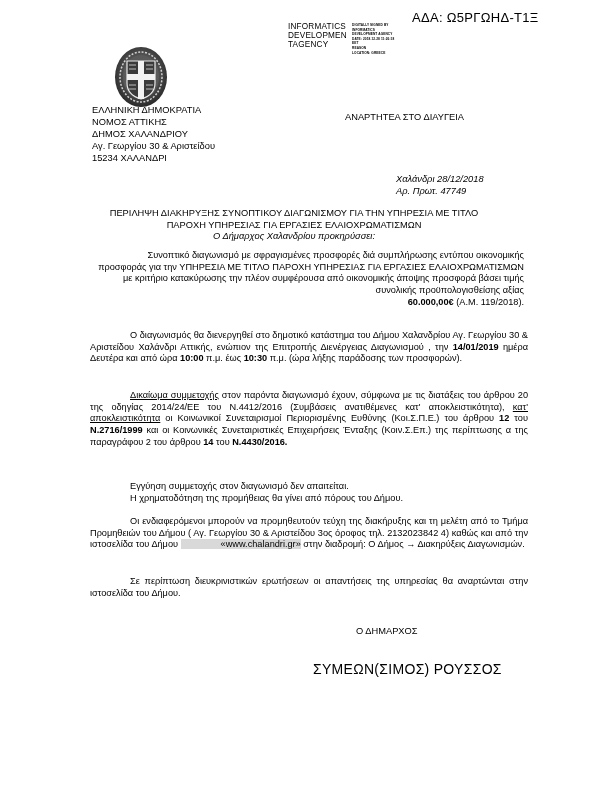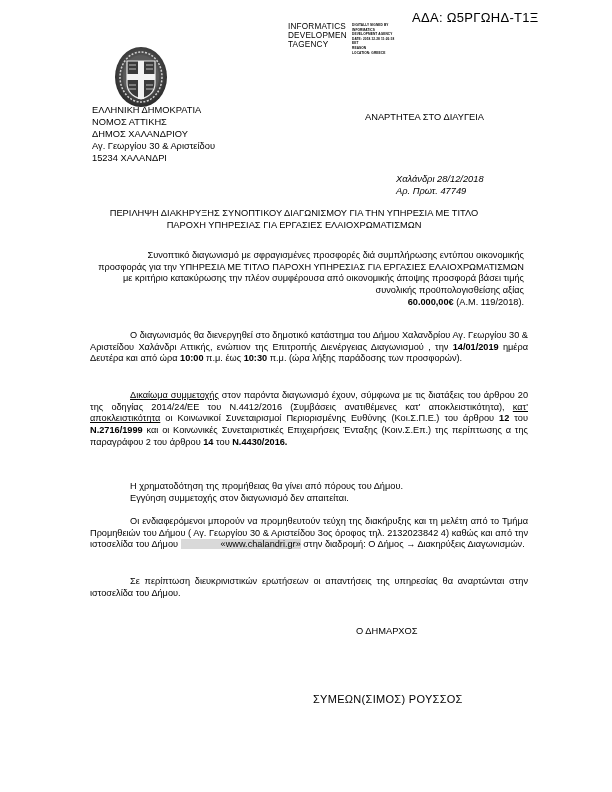--- a/index.html
+++ b/index.html
@@ -5,33 +5,33 @@
     html, body { margin: 0; padding: 0; background: #ffffff; }
     body { width: 612px; height: 792px; position: relative; overflow: hidden;
            font-family: "Liberation Sans", "DejaVu Sans", sans-serif; color: #000; font-size: 9.2px; }
     .abs { position: absolute; }
     .ada { left: 412px; top: 10px; font-size: 13px; letter-spacing: 0.3px; }
     .sig-block { left: 288px; top: 22px; display: flex; gap: 4px; }
     .sig-org { font-size: 8.2px; line-height: 9.2px; letter-spacing: 0.2px; width: 60px; }
     .sig-meta { font-size: 3.2px; line-height: 4.6px; font-weight: bold; letter-spacing: 0.1px; padding-top: 1px; }
     .emblem { left: 114px; top: 43px; width: 54px; height: 68px; }
     .issuer { left: 92px; top: 104px; line-height: 12px; font-size: 9.3px; }
-    .post-note { left: 345px; top: 112px; font-size: 9.3px; margin-left: 20px; }
+    .post-note { left: 345px; top: 112px; font-size: 9.3px; }
     .date-block { left: 396px; top: 173px; line-height: 12px; font-size: 9.3px; font-style: italic; }
     .title-block { left: 64px; width: 460px; top: 208px; text-align: center; line-height: 11.5px; font-size: 9.3px; }
     .title-block .sub { font-style: italic; }
     .para { left: 90px; width: 438px; text-align: justify; line-height: 11.7px; font-size: 9.2px; }
     .para.center { text-align: right; }
     .indent { display: inline-block; width: 40px; }
     .u { text-decoration: underline; }
     .b { font-weight: bold; }
     .hl { background: #d9d9d9; padding-left: 40px; }
     .plain { left: 130px; line-height: 12px; font-size: 9.2px; }
     .closing { left: 356px; top: 626px; font-size: 9.3px; }
-    .signatory { left: 313px; top: 693px; font-size: 11px; letter-spacing: 0.3px; }
+    .signatory { left: 313px; top: 661px; font-size: 14px; letter-spacing: 0.3px; }
   </style>
 </head>
 <body>
 
 <div class="abs ada">ΑΔΑ: Ω5ΡΓΩΗΔ-Τ1Ξ</div>
 
 <div class="abs sig-block">
   <div class="sig-org">
     <div>INFORMATICS</div>
     <div>DEVELOPMEN</div>
@@ -84,38 +84,39 @@
 <div class="abs post-note">ΑΝΑΡΤΗΤΕΑ ΣΤΟ ΔΙΑΥΓΕΙΑ</div>
 
 <div class="abs date-block">
   <div>Χαλάνδρι 28/12/2018</div>
   <div>Αρ. Πρωτ. 47749</div>
 </div>
 
 <div class="abs title-block">
   <div>ΠΕΡΙΛΗΨΗ ΔΙΑΚΗΡΥΞΗΣ ΣΥΝΟΠΤΙΚΟΥ ΔΙΑΓΩΝΙΣΜΟΥ ΓΙΑ ΤΗΝ ΥΠΗΡΕΣΙΑ ΜΕ ΤΙΤΛΟ</div>
   <div>ΠΑΡΟΧΗ ΥΠΗΡΕΣΙΑΣ ΓΙΑ ΕΡΓΑΣΙΕΣ ΕΛΑΙΟΧΡΩΜΑΤΙΣΜΩΝ</div>
+  <div class="sub">Ο Δήμαρχος Χαλανδρίου προκηρύσσει:</div>
 </div>
 
 <div class="abs para center" style="top:250px; left:96px; width:428px;">
   <span class="indent"></span><span>Συνοπτικό διαγωνισμό με σφραγισμένες προσφορές διά συμπλήρωσης εντύπου οικονομικής προσφοράς για την ΥΠΗΡΕΣΙΑ ΜΕ ΤΙΤΛΟ ΠΑΡΟΧΗ ΥΠΗΡΕΣΙΑΣ ΓΙΑ ΕΡΓΑΣΙΕΣ ΕΛΑΙΟΧΡΩΜΑΤΙΣΜΩΝ με κριτήριο κατακύρωσης την πλέον συμφέρουσα από οικονομικής άποψης προσφορά βάσει τιμής συνολικής προϋπολογισθείσης αξίας</span>
   <br><span class="b">60.000,00€</span><span> (Α.Μ. 119/2018).</span>
 </div>
 
 <div class="abs para" style="top:330px;">
   <span class="indent"></span><span>Ο διαγωνισμός θα διενεργηθεί στο δημοτικό κατάστημα του Δήμου Χαλανδρίου Αγ. Γεωργίου 30 &amp; Αριστείδου Χαλάνδρι Αττικής, ενώπιον της Επιτροπής Διενέργειας Διαγωνισμού , την </span><span class="b">14/01/2019</span><span> ημέρα Δευτέρα και από ώρα </span><span class="b">10:00</span><span> π.μ. έως </span><span class="b">10:30</span><span> π.μ. (ώρα λήξης παράδοσης των προσφορών).</span>
 </div>
 
 <div class="abs para" style="top:390px;">
   <span class="indent"></span><span class="u">Δικαίωμα συμμετοχής</span><span> στον παρόντα διαγωνισμό έχουν, σύμφωνα με τις διατάξεις του άρθρου 20 της οδηγίας 2014/24/ΕΕ του Ν.4412/2016 (Συμβάσεις ανατιθέμενες κατ' αποκλειστικότητα), </span><span class="u">κατ' αποκλειστικότητα</span><span> οι Κοινωνικοί Συνεταιρισμοί Περιορισμένης Ευθύνης (Κοι.Σ.Π.Ε.) του άρθρου </span><span class="b">12</span><span> του </span><span class="b">Ν.2716/1999</span><span> και οι Κοινωνικές Συνεταιριστικές Επιχειρήσεις Ένταξης (Κοιν.Σ.Επ.) της περίπτωσης α της παραγράφου 2 του άρθρου </span><span class="b">14</span><span> του </span><span class="b">Ν.4430/2016.</span>
 </div>
 
 <div class="abs plain" style="top:480px;">
+  <div>Εγγύηση συμμετοχής στον διαγωνισμό δεν απαιτείται.</div>
   <div>Η χρηματοδότηση της προμήθειας θα γίνει από πόρους του Δήμου.</div>
-  <div>Εγγύηση συμμετοχής στον διαγωνισμό δεν απαιτείται.</div>
 </div>
 
 <div class="abs para" style="top:516px;">
   <span class="indent"></span><span>Οι ενδιαφερόμενοι μπορούν να προμηθευτούν τεύχη της διακήρυξης και τη μελέτη από το Τμήμα Προμηθειών του Δήμου ( Αγ. Γεωργίου 30 &amp; Αριστείδου 3ος όροφος τηλ. 2132023842 4) καθώς και από την ιστοσελίδα του Δήμου </span><span class="hl">«www.chalandri.gr»</span><span> στην διαδρομή: Ο Δήμος → Διακηρύξεις Διαγωνισμών.</span>
 </div>
 
 <div class="abs para" style="top:576px;">
   <span class="indent"></span><span>Σε περίπτωση διευκρινιστικών ερωτήσεων οι απαντήσεις της υπηρεσίας θα αναρτώνται στην ιστοσελίδα του Δήμου.</span>
 </div>
 

